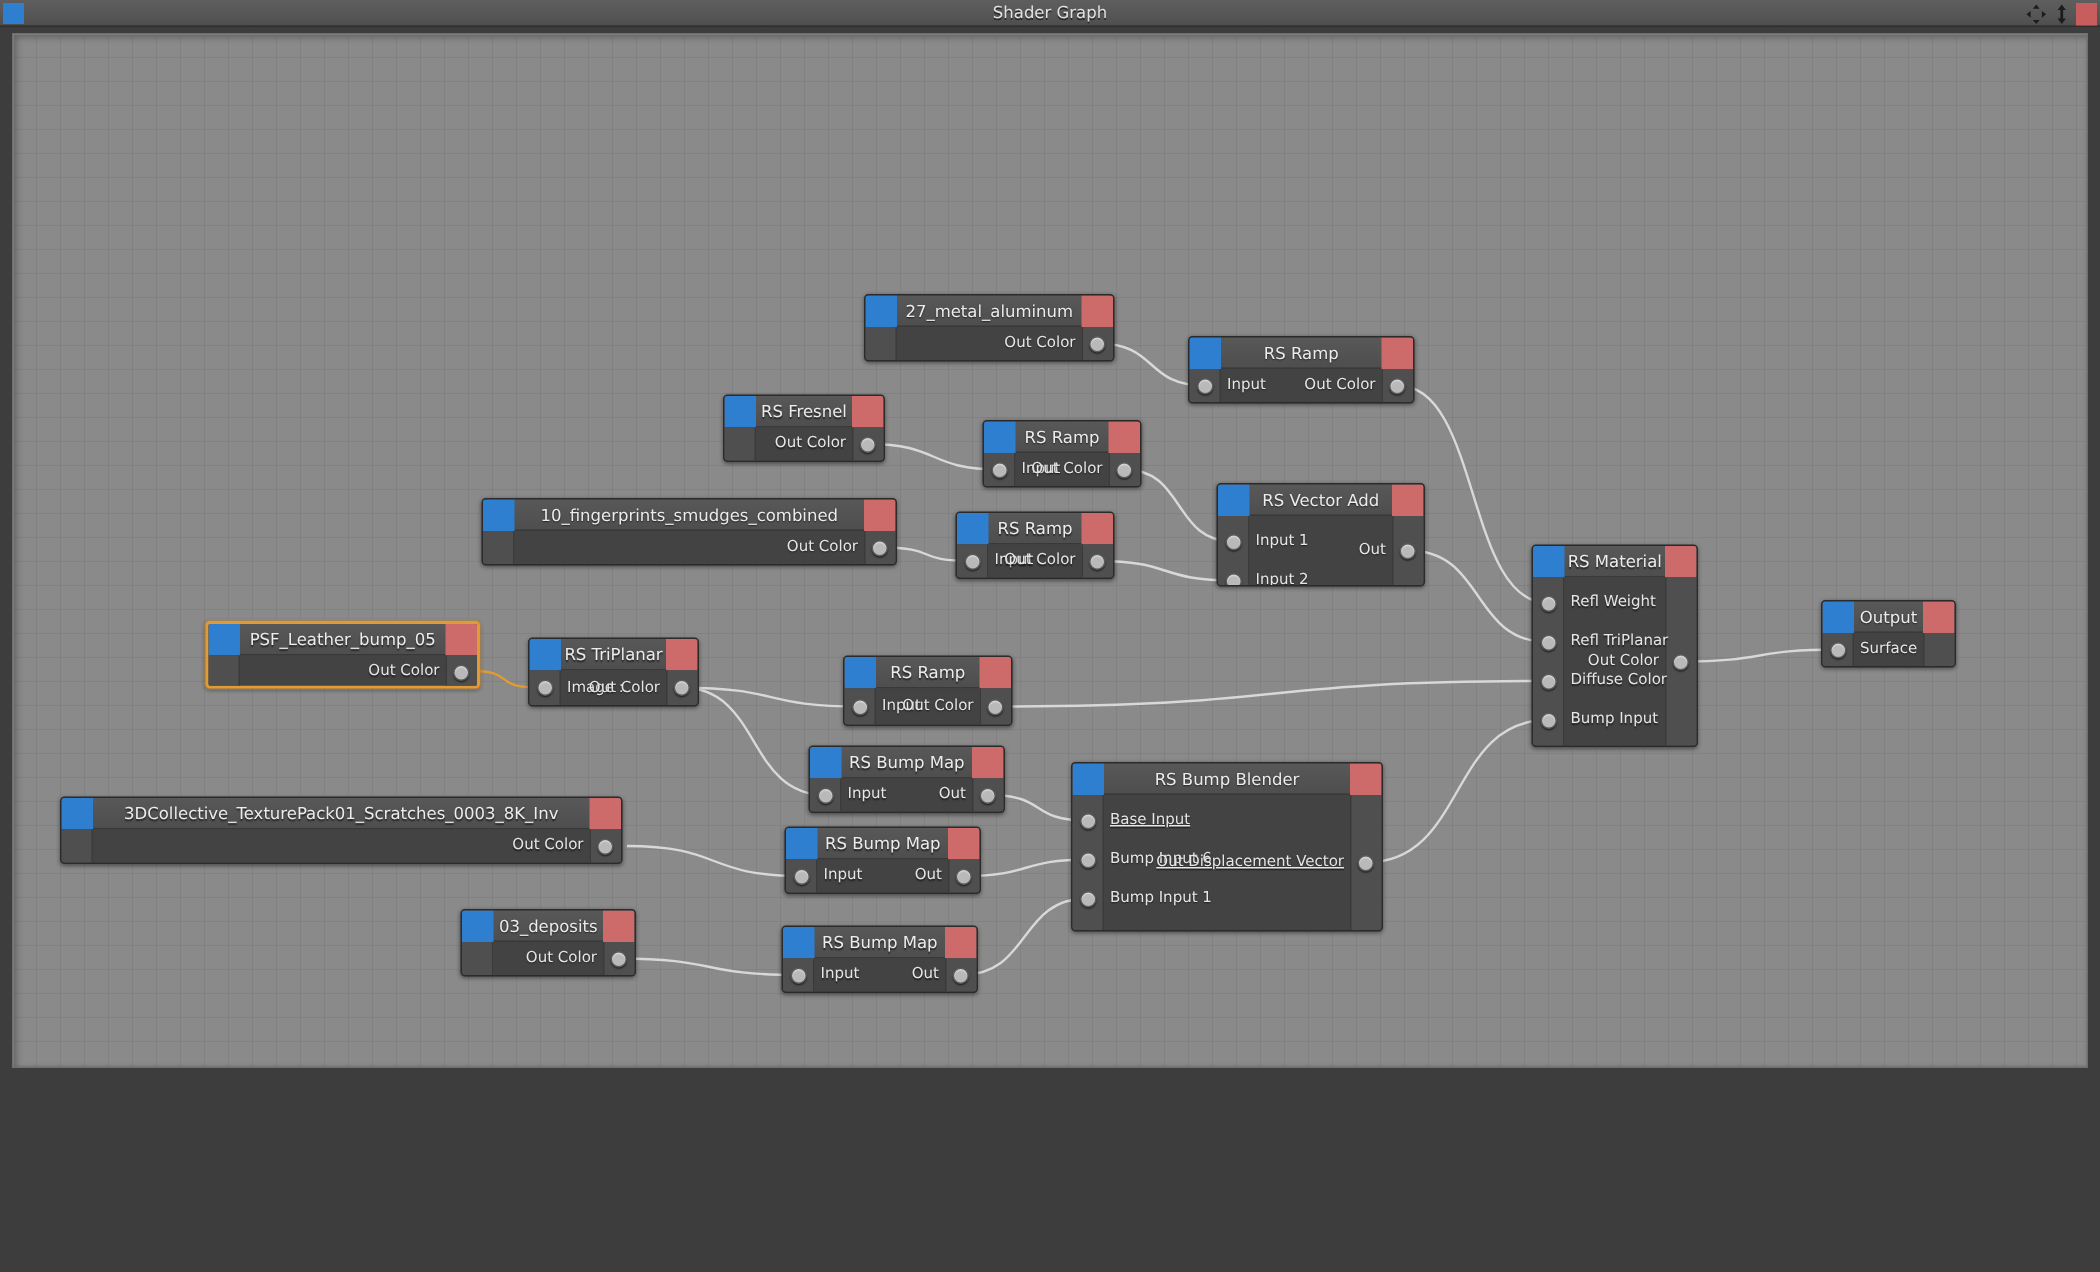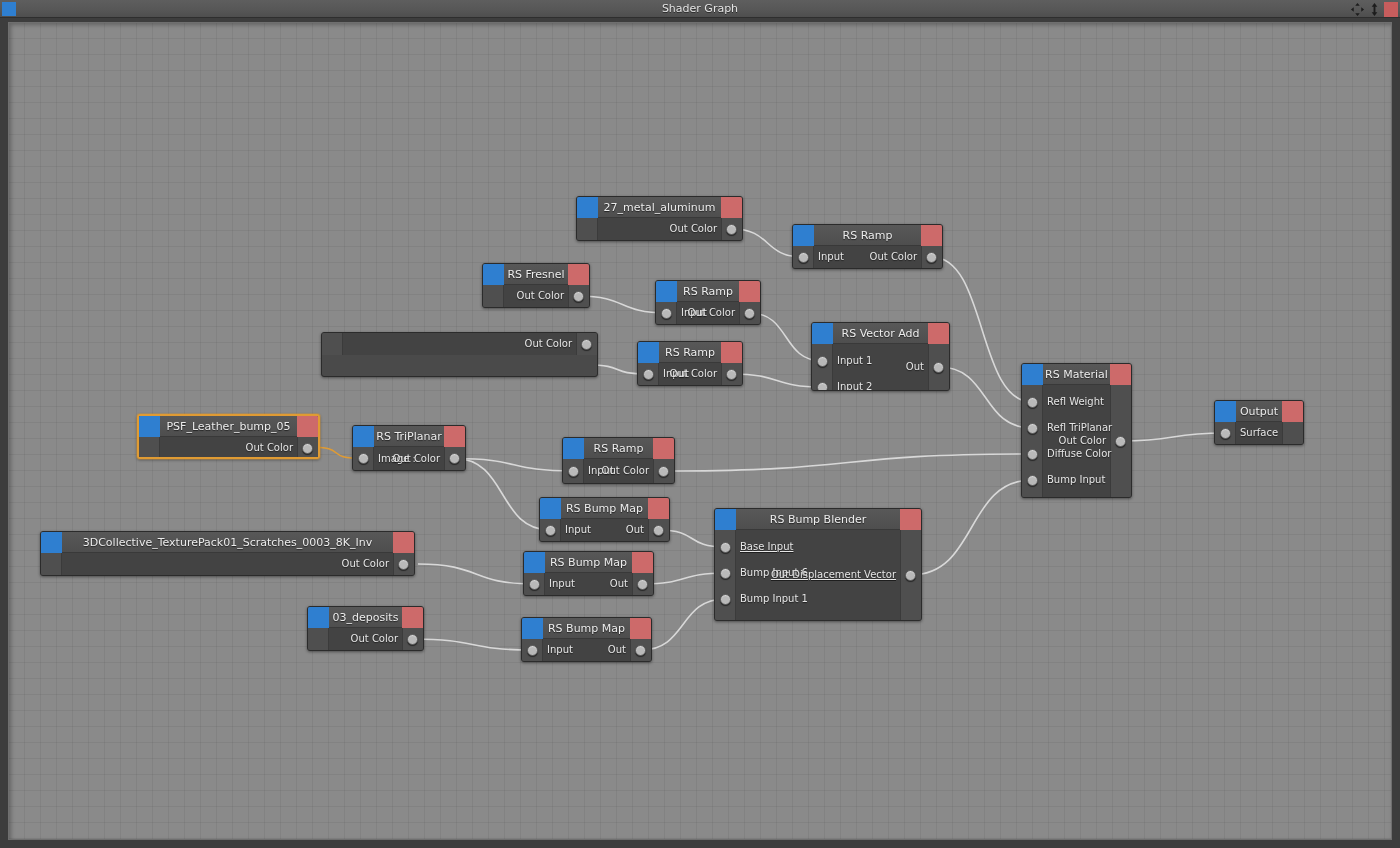--- a/index.html
+++ b/index.html
@@ -38,21 +38,21 @@
     display: flex; align-items: center; gap: 2px; height: 16px;
   }
   .tb-ico { width: 15px; height: 15px; display:block; }
   #titlebar .tb-red {
     width: 14px; height: 15px; background: #c75d5d; display:block;
   }
 
   
   #canvas-wrap {
     position: absolute; left: 8px; top: 22px;
-    width: 1384px; height: 818px;
+    width: 1384px; height: 690px;
     background: #8a8a8a;
     background-image:
       linear-gradient(to right, rgba(0,0,0,0.055) 1px, transparent 1px),
       linear-gradient(to bottom, rgba(0,0,0,0.055) 1px, transparent 1px);
     background-size: 16px 16px;
     background-position: -1px -1px;
     border: 1px solid #6f6f6f;
     box-shadow: inset 2px 2px 4px rgba(0,0,0,0.28);
     overflow: hidden;
   }
@@ -238,20 +238,25 @@
             <div class="gutter-r"></div>
             <span class="port in" style="top: 11.5px;"></span>
             <span class="plabel in" style="top: 11px;">Input 1</span>
             <span class="port in" style="top: 37.5px;"></span>
             <span class="plabel in" style="top: 37px;">Input 2</span>
             <span class="port out" style="top: 17.5px;"></span>
             <span class="plabel out" style="top: 17px;">Out</span>
           </div>
         </div>
         <div class="node" style="left: 312px; top: 309px; width: 277px; height: 45px;">
+          <div class="node-head">
+            <span class="swatch-blue"></span>
+            <span class="swatch-red"></span>
+            <div class="node-title">10_fingerprints_smudges_combined</div>
+          </div>
           <div class="node-body" style="height: 22px;">
             <div class="gutter-l"></div>
             <div class="gutter-r"></div>
             <span class="port out" style="top: 5.5px;"></span>
             <span class="plabel out" style="top: 5px;">Out Color</span>
           </div>
         </div>
         <div class="node" style="left: 628px; top: 318px; width: 106px; height: 45px;">
           <div class="node-head">
             <span class="swatch-blue"></span>

